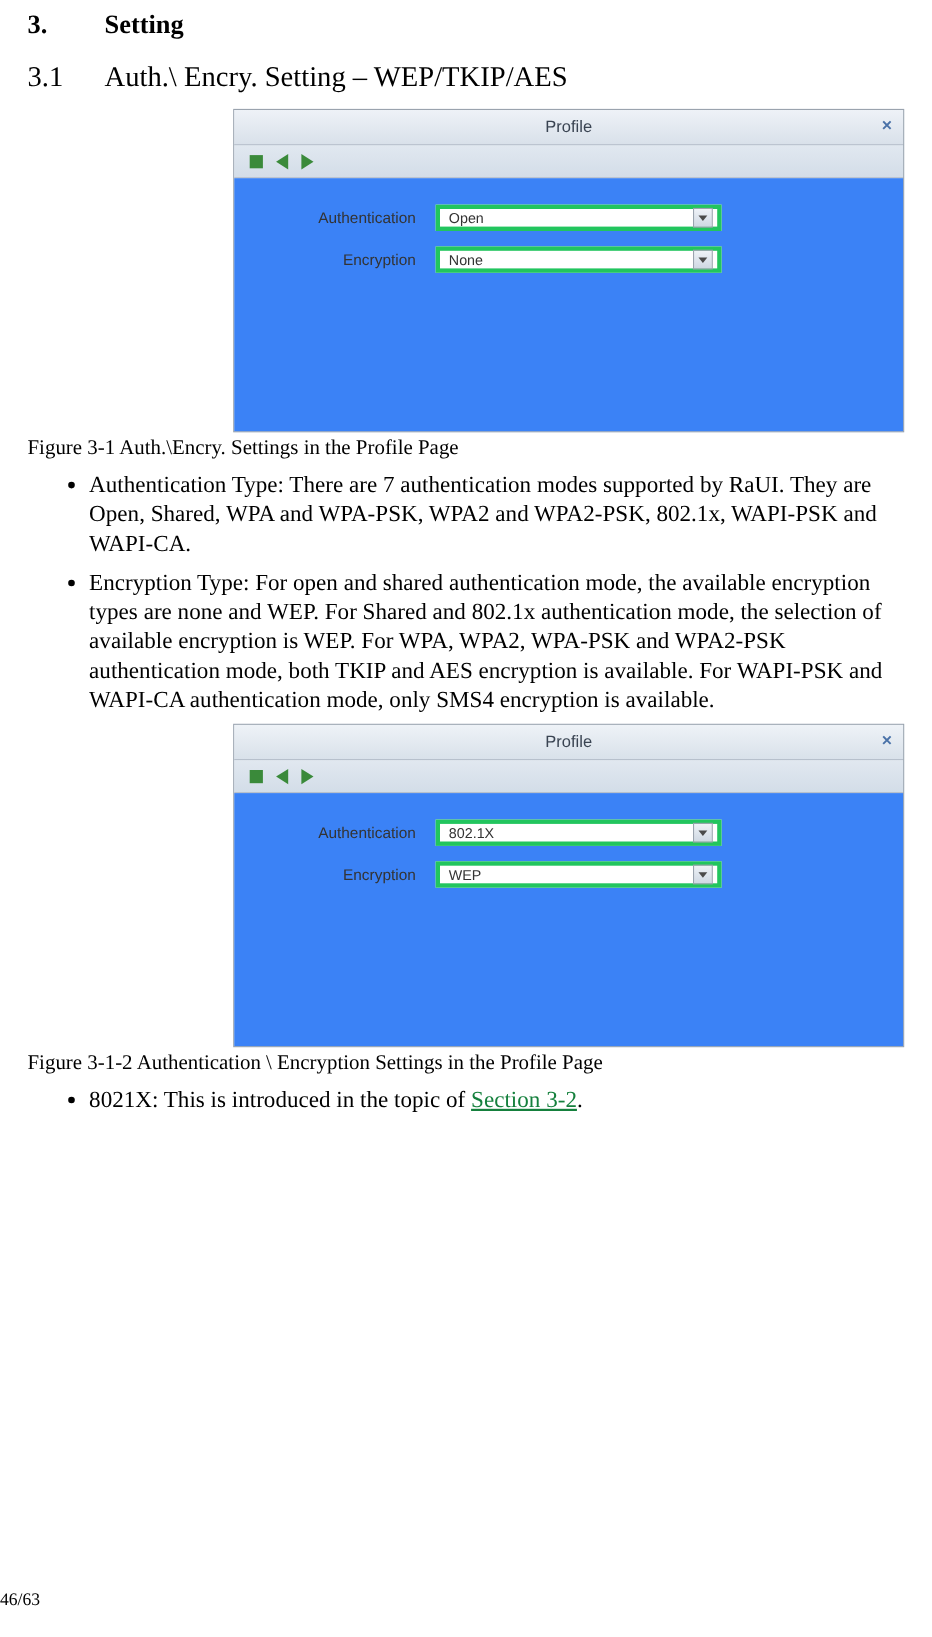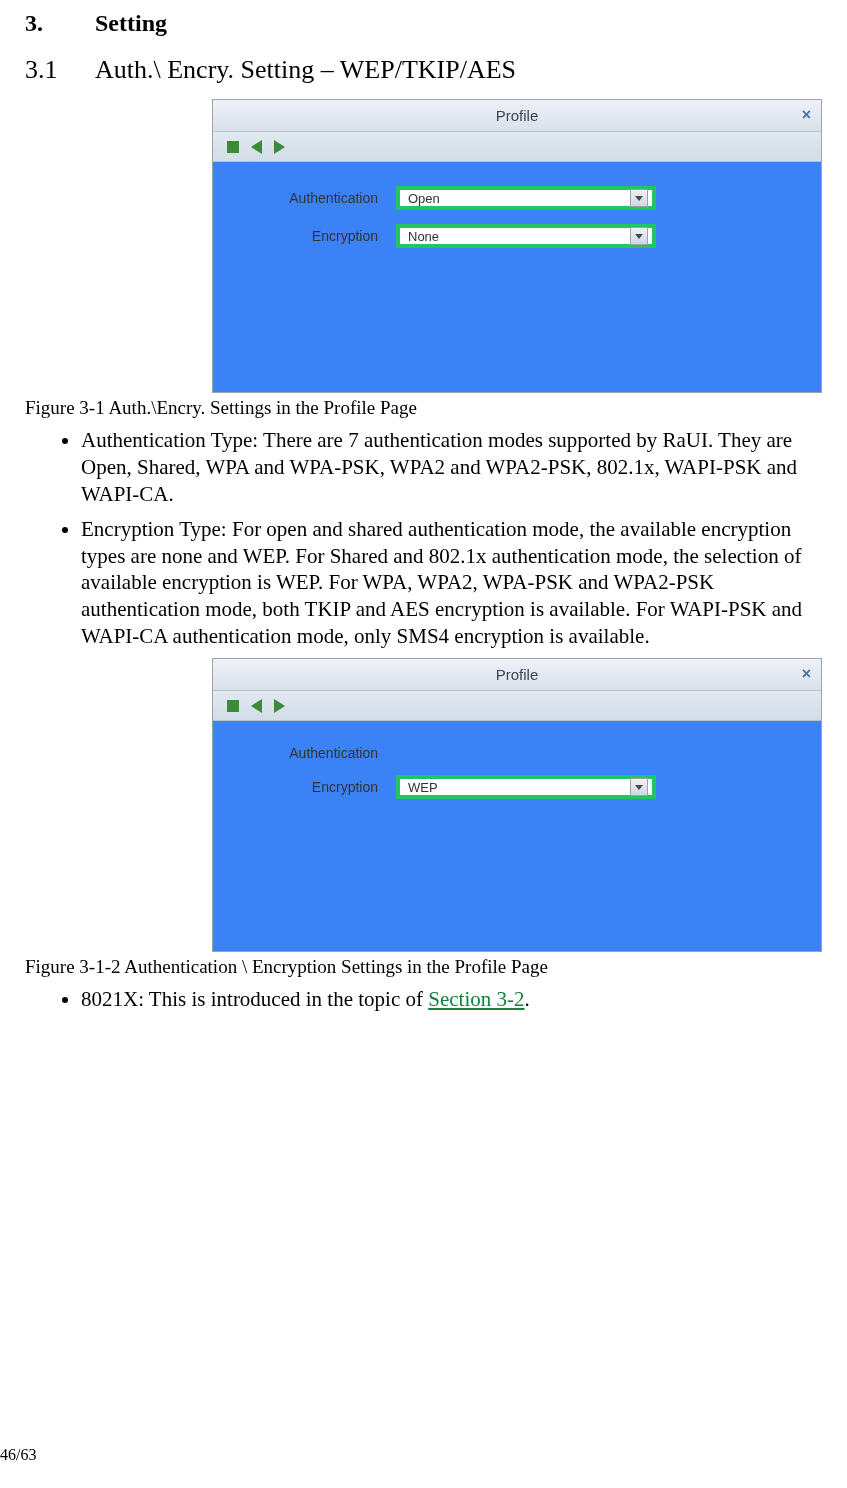--- a/index.html
+++ b/index.html
@@ -201,20 +201,26 @@
       <span class="panel-close">×</span>
     </div>
     <div class="panel-toolbar">
       <div class="tb-stop"></div>
       <div class="tb-arrow left"></div>
       <div class="tb-arrow right"></div>
     </div>
     <div class="panel-body">
       <div class="field-row">
         <div class="field-label">Authentication</div>
+        <div class="dropdown">
+          <span>802.1X</span>
+          <div class="dd-btn">
+              <div class="dd-caret"></div>
+            </div>
+        </div>
       </div>
       <div class="field-row">
         <div class="field-label">Encryption</div>
         <div class="dropdown">
           <span>WEP</span>
           <div class="dd-btn">
               <div class="dd-caret"></div>
             </div>
         </div>
       </div>

